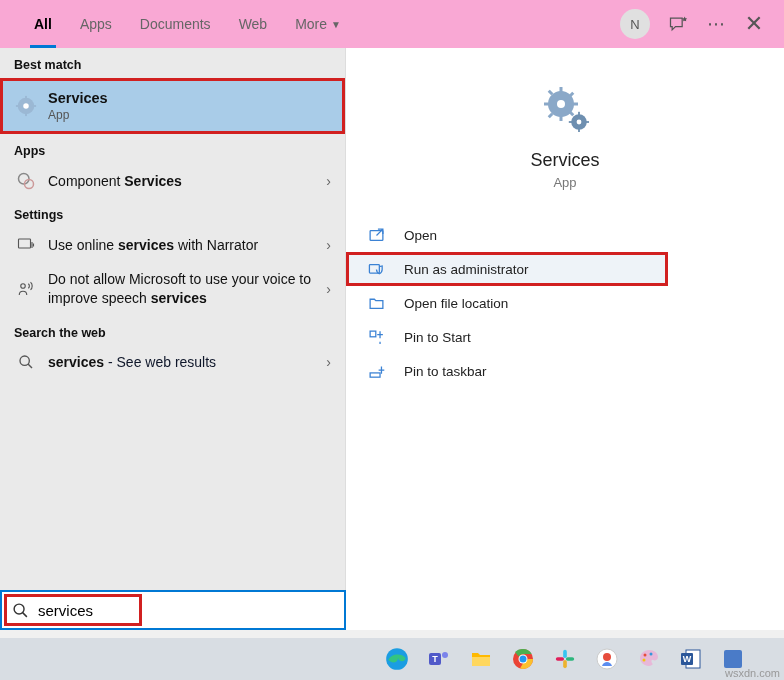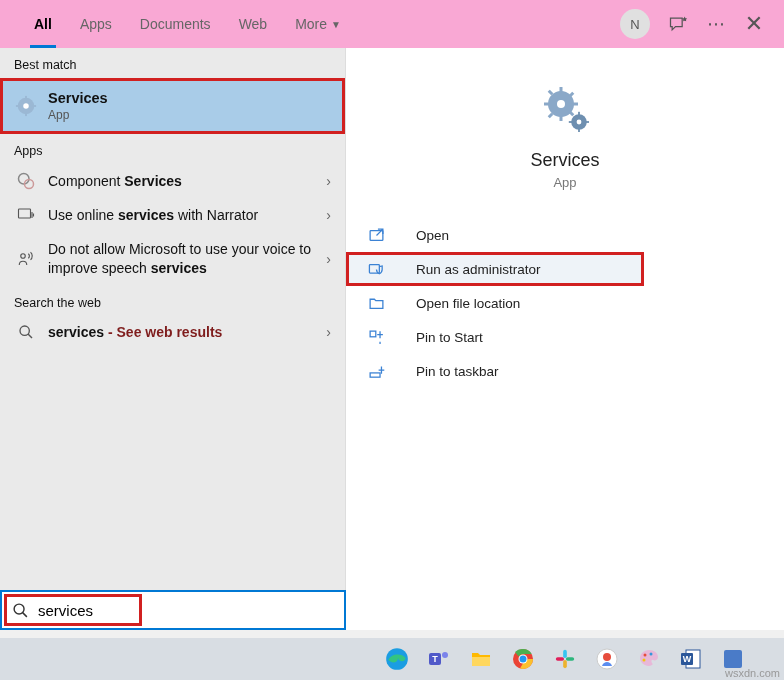--- a/index.html
+++ b/index.html
@@ -11,39 +11,39 @@
     .tab.active::after { content: ""; position: absolute; bottom: 0; left: 10px; right: 10px; height: 3.5px; background: #0078d4; }
     .tab .chev { margin-left: 4px; font-size: 10px; }
     .tabs-right { margin-left: auto; display: flex; align-items: center; gap: 18px; }
     .avatar { width: 30px; height: 30px; border-radius: 50%; background: #e0e0e0; display: flex; align-items: center; justify-content: center; font-size: 13px; color: #555; }
     .hdr-icon { width: 20px; height: 20px; display: flex; align-items: center; justify-content: center; color: #555; cursor: pointer; font-size: 18px; }
     
     .main { display: flex; height: 582px; }
     .left { width: 346px; background: #eaeaea; overflow: hidden; border-right: 1px solid #ddd; }
     .right { flex: 1; background: #fff; }
     
-    .section-label { font-size: 12.5px; font-weight: 400; padding: 10px 14px 6px; color: #111; }
+    .section-label { font-size: 12.5px; font-weight: 700; padding: 10px 14px 6px; color: #111; }
     
     .result-row { display: flex; align-items: center; padding: 8px 14px; cursor: pointer; position: relative; }
     .result-row .ricon { width: 24px; display: flex; justify-content: center; margin-right: 10px; font-size: 15px; color: #555; }
     .result-row .rtext { flex: 1; font-size: 14px; color: #111; }
     .result-row .rchev { font-size: 14px; color: #666; }
     .result-row.selected { background: #a9cce8; }
     .result-row.selected .rtext { font-weight: 400; }
     .best-match { padding: 12px 14px; }
     .best-match .title { font-size: 14.5px; font-weight: 600; }
     .best-match .sub { font-size: 12px; color: #555; margin-top: 2px; }
     .hl-red { outline: 3px solid #d12020; outline-offset: -3px; }
     
     .right-header { display: flex; flex-direction: column; align-items: center; padding: 36px 0 20px; }
     .big-icon { width: 48px; height: 48px; margin-bottom: 18px; }
     .right-header .title { font-size: 18px; color: #222; }
     .right-header .sub { font-size: 13px; color: #777; margin-top: 4px; }
     
-    .action-row { display: flex; align-items: center; height: 34px; padding: 0 22px; cursor: pointer; font-size: 13.5px; color: #222; gap: 12px; }
+    .action-row { display: flex; align-items: center; height: 34px; padding: 0 22px; cursor: pointer; font-size: 13.5px; color: #222; }
     .action-row .aicon { width: 22px; margin-right: 14px; color: #3b82d4; display: flex; }
     .action-row.hl { outline: 3px solid #d12020; outline-offset: -3px; background: #eef3f8; }
     .actions { padding-top: 8px; }
     
     .searchbar-wrap { position: absolute; bottom: 50px; left: 0; width: 346px; height: 40px; border: 2px solid #0078d4; background: #fff; display: flex; align-items: center; }
     .searchbar-wrap .sicon { width: 36px; display: flex; justify-content: center; color: #333; }
     .searchbar-wrap input { border: none; outline: none; font-size: 15px; flex: 1; height: 100%; }
     .searchbar-wrap .hl-input { position: absolute; left: 2px; top: 2px; bottom: 2px; width: 138px; border: 3px solid #d12020; pointer-events: none; }
     
     .taskbar { position: absolute; bottom: 0; left: 0; right: 0; height: 42px; background: #d8dde3; display: flex; align-items: center; padding-left: 380px; gap: 8px; }
@@ -107,20 +107,21 @@
       <div class="ricon">
         <svg width="18" height="18" viewBox="0 0 24 24">
             <circle cx="9" cy="9" r="7" fill="none" stroke="#888" stroke-width="2"></circle>
             <circle cx="16" cy="16" r="6" fill="none" stroke="#c99" stroke-width="2"></circle>
           </svg>
       </div>
       <div class="rtext"><span>Component </span><b class="hl">Services</b><span></span></div>
       <div class="rchev">›</div>
     </div>
 
+    <div class="section-label">Settings</div>
     <div class="result-row">
       <div class="ricon">
         <svg width="18" height="18" viewBox="0 0 24 24" fill="none" stroke="#555" stroke-width="1.5">
             <rect x="2" y="4" width="16" height="12" rx="1"></rect>
             <path d="M20 8v8M22 10v4"></path>
           </svg>
       </div>
       <div class="rtext"><span>Use online </span><b class="hl">services</b><span> with Narrator</span></div>
       <div class="rchev">›</div>
     </div>
@@ -137,21 +138,21 @@
     </div>
 
     <div class="section-label">Search the web</div>
     <div class="result-row">
       <div class="ricon">
         <svg width="16" height="16" viewBox="0 0 24 24" fill="none" stroke="#555" stroke-width="2">
             <circle cx="10" cy="10" r="7"></circle>
             <path d="M21 21l-6-6"></path>
           </svg>
       </div>
-      <div class="rtext"><span></span><b class="hl">services</b><span style="color:#7f1d1d;font-weight:bold;"> - See web results</span></div>
+      <div class="rtext"><span></span><b class="hl">services</b><span style="color:#0f172a;"> - See web results</span></div>
       <div class="rchev">›</div>
     </div>
 
   </div>
 
   <div class="right">
     <div class="right-header">
       <div class="big-icon">
         <svg width="48" height="48" viewBox="0 0 48 48">
           <g fill="#8aa8c8">
@@ -183,21 +184,21 @@
     <div class="actions">
       <div class="action-row">
         <span class="aicon">
             <svg width="17" height="17" viewBox="0 0 24 24" fill="none" stroke="#3b82d4" stroke-width="1.8">
               <rect x="3" y="5" width="18" height="14" rx="1"></rect>
               <path d="M14 3h7v7M21 3l-9 9"></path>
             </svg>
           </span>
         <span>Open</span>
       </div>
-      <div class="action-row hl" style="width:298px; margin-left:0;">
+      <div class="action-row hl" style="width:322px; margin-left:0;">
         <span class="aicon">
             <svg width="17" height="17" viewBox="0 0 24 24" fill="none" stroke="#3b82d4" stroke-width="1.8">
               <rect x="2" y="5" width="14" height="12" rx="1"></rect>
               <path d="M16 8l4-1v5c0 3-2 5-4 6-2-1-4-3-4-6"></path>
             </svg>
           </span>
         <span>Run as administrator</span>
       </div>
       <div class="action-row">
         <span class="aicon">

